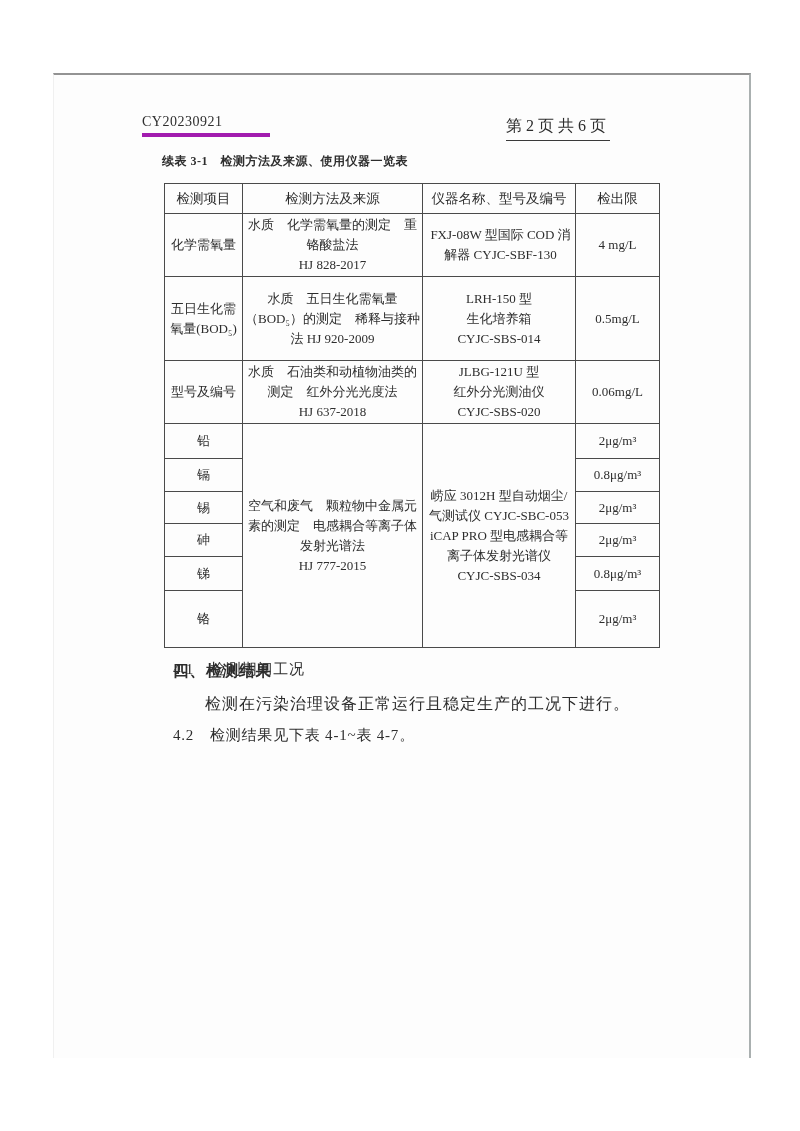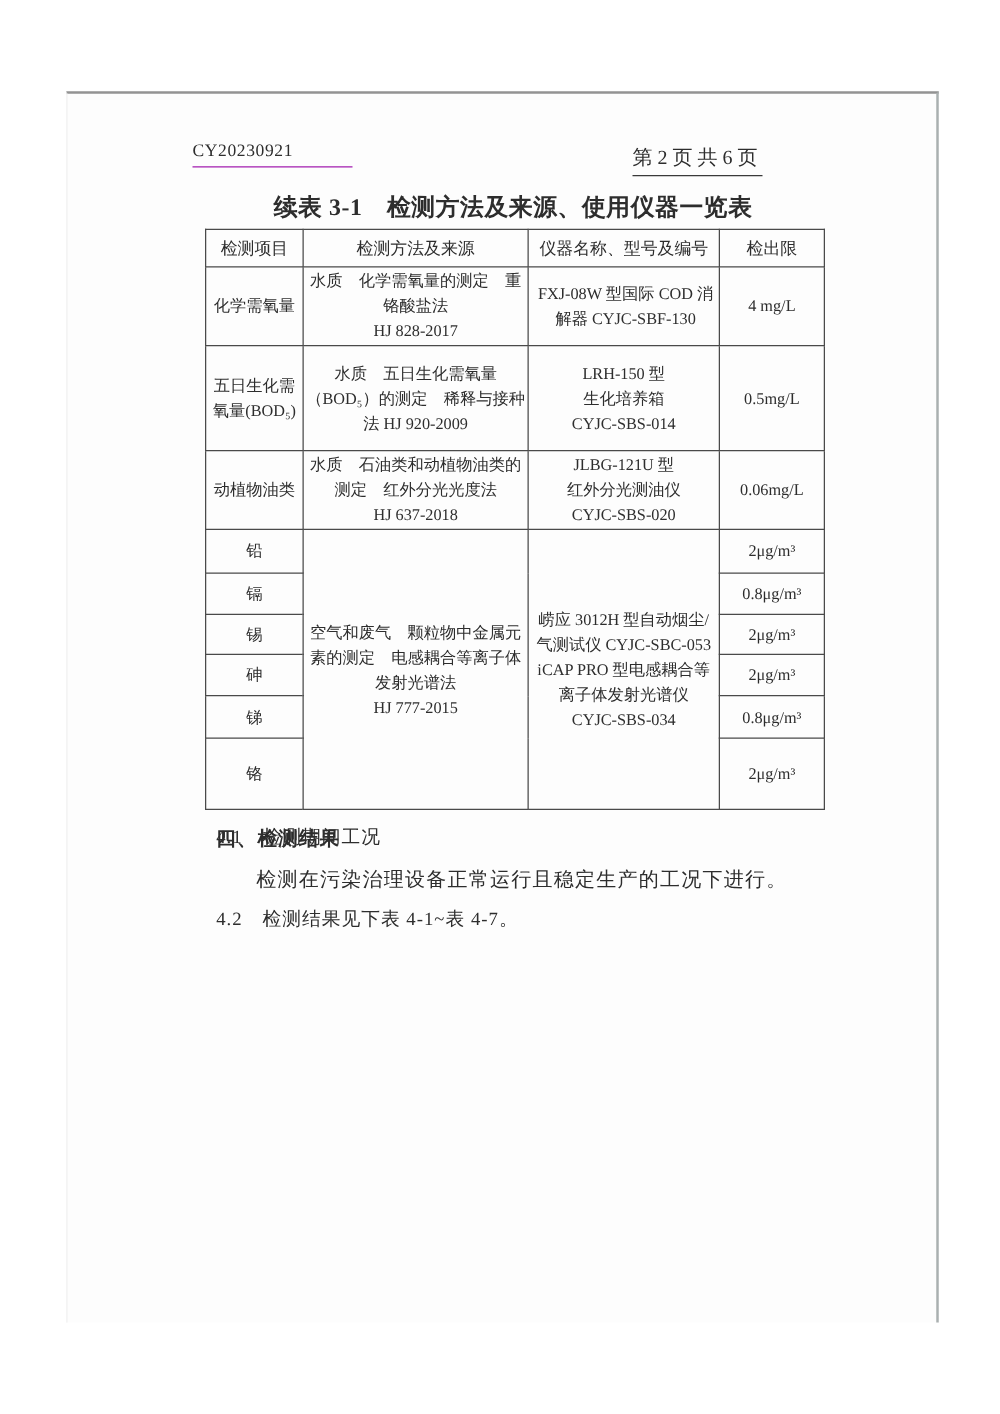--- a/index.html
+++ b/index.html
@@ -13,35 +13,35 @@
   .paper {
     position: absolute;
     left: 53px; top: 73px;
     width: 695px; height: 983px;
     background: #fdfdfd;
     border-top: 2px solid #939393;
     border-right: 2px solid #aab0b0;
     border-left: 1px solid #f0f0f0;
   }
   .hdr-left {
-    position: absolute; left: 100px; top: 39px;
+    position: absolute; left: 88px; top: 39px;
     width: 128px; font-size: 14px;
-    border-bottom: 1px solid #a21caf;
+    border-bottom: 4px solid #a21caf;
     padding-bottom: 3px; letter-spacing: 0.5px;
   }
   .hdr-right {
     position: absolute; left: 452px; top: 41px;
     width: 104px; font-size: 16px;
     border-bottom: 1px solid #3a3a3a;
     padding-bottom: 3px; text-align: left;
   }
   .doc-title {
     position: absolute; left: 108px; top: 78px;
-    width: 497px; text-align: center;
-    font-size: 19px; font-weight: bold;
+    width: 497px; text-align: left;
+    font-size: 12px; font-weight: bold;
     letter-spacing: 0.5px; white-space: pre-line;
   }
   table.methods {
     position: absolute; left: 110px; top: 108px;
     width: 495px;
     border-collapse: collapse;
     table-layout: fixed;
     font-size: 13px;
   }
   table.methods td, table.methods th {
@@ -125,21 +125,21 @@
 氧量(BOD₅)</td>
         <td>水质　五日生化需氧量
 （BOD₅）的测定　稀释与接种
 法 HJ 920-2009</td>
         <td>LRH-150 型
 生化培养箱
 CYJC-SBS-014</td>
         <td>0.5mg/L</td>
       </tr>
       <tr class="r3">
-        <td>动植物油类</td>
+        <td>型号及编号</td>
         <td>水质　石油类和动植物油类的
 测定　红外分光光度法
 HJ 637-2018</td>
         <td>JLBG-121U 型
 红外分光测油仪
 CYJC-SBS-020</td>
         <td>0.06mg/L</td>
       </tr>
       <tr class="m1">
         <td>铅</td>

